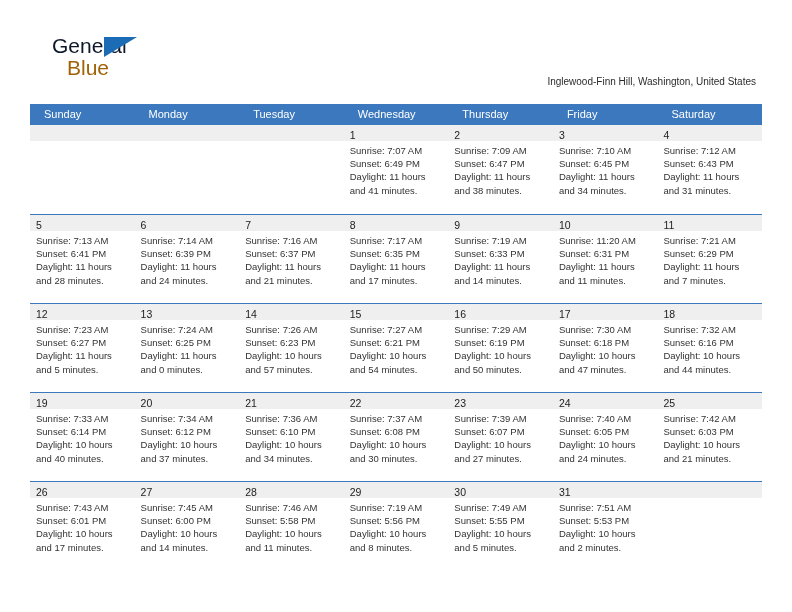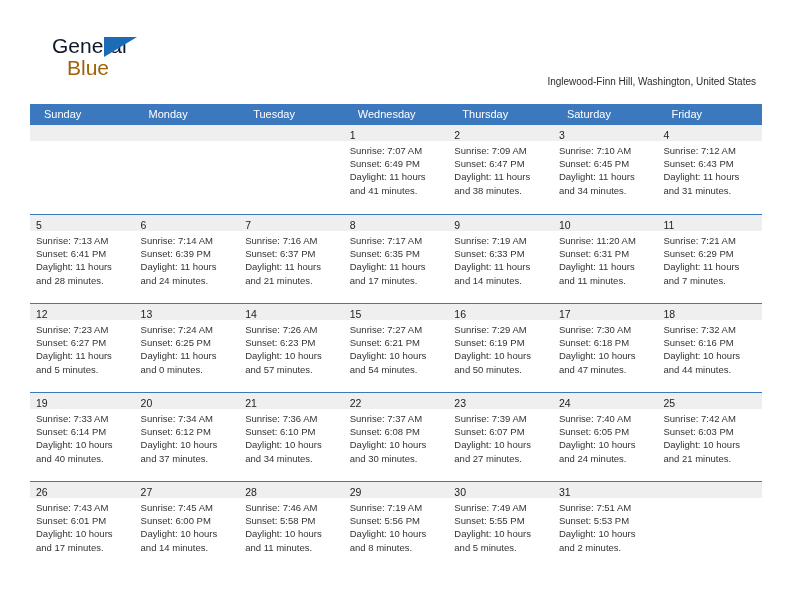--- a/index.html
+++ b/index.html
@@ -160,22 +160,22 @@
     <div class="subtitle">Inglewood-Finn Hill, Washington, United States</div>
   </div>
 
   <div class="calendar">
     <div class="weekdays" id="weekday-row">
         <div class="weekday">Sunday</div>
         <div class="weekday">Monday</div>
         <div class="weekday">Tuesday</div>
         <div class="weekday">Wednesday</div>
         <div class="weekday">Thursday</div>
+        <div class="weekday">Friday</div>
         <div class="weekday">Saturday</div>
-        <div class="weekday">Friday</div>
       </div>
     <div id="weeks-container">
         <div class="week">
           <div class="day empty">
             <div class="day-band"><span class="day-num"></span></div>
           </div>
           <div class="day empty">
             <div class="day-band"><span class="day-num"></span></div>
           </div>
           <div class="day empty">

